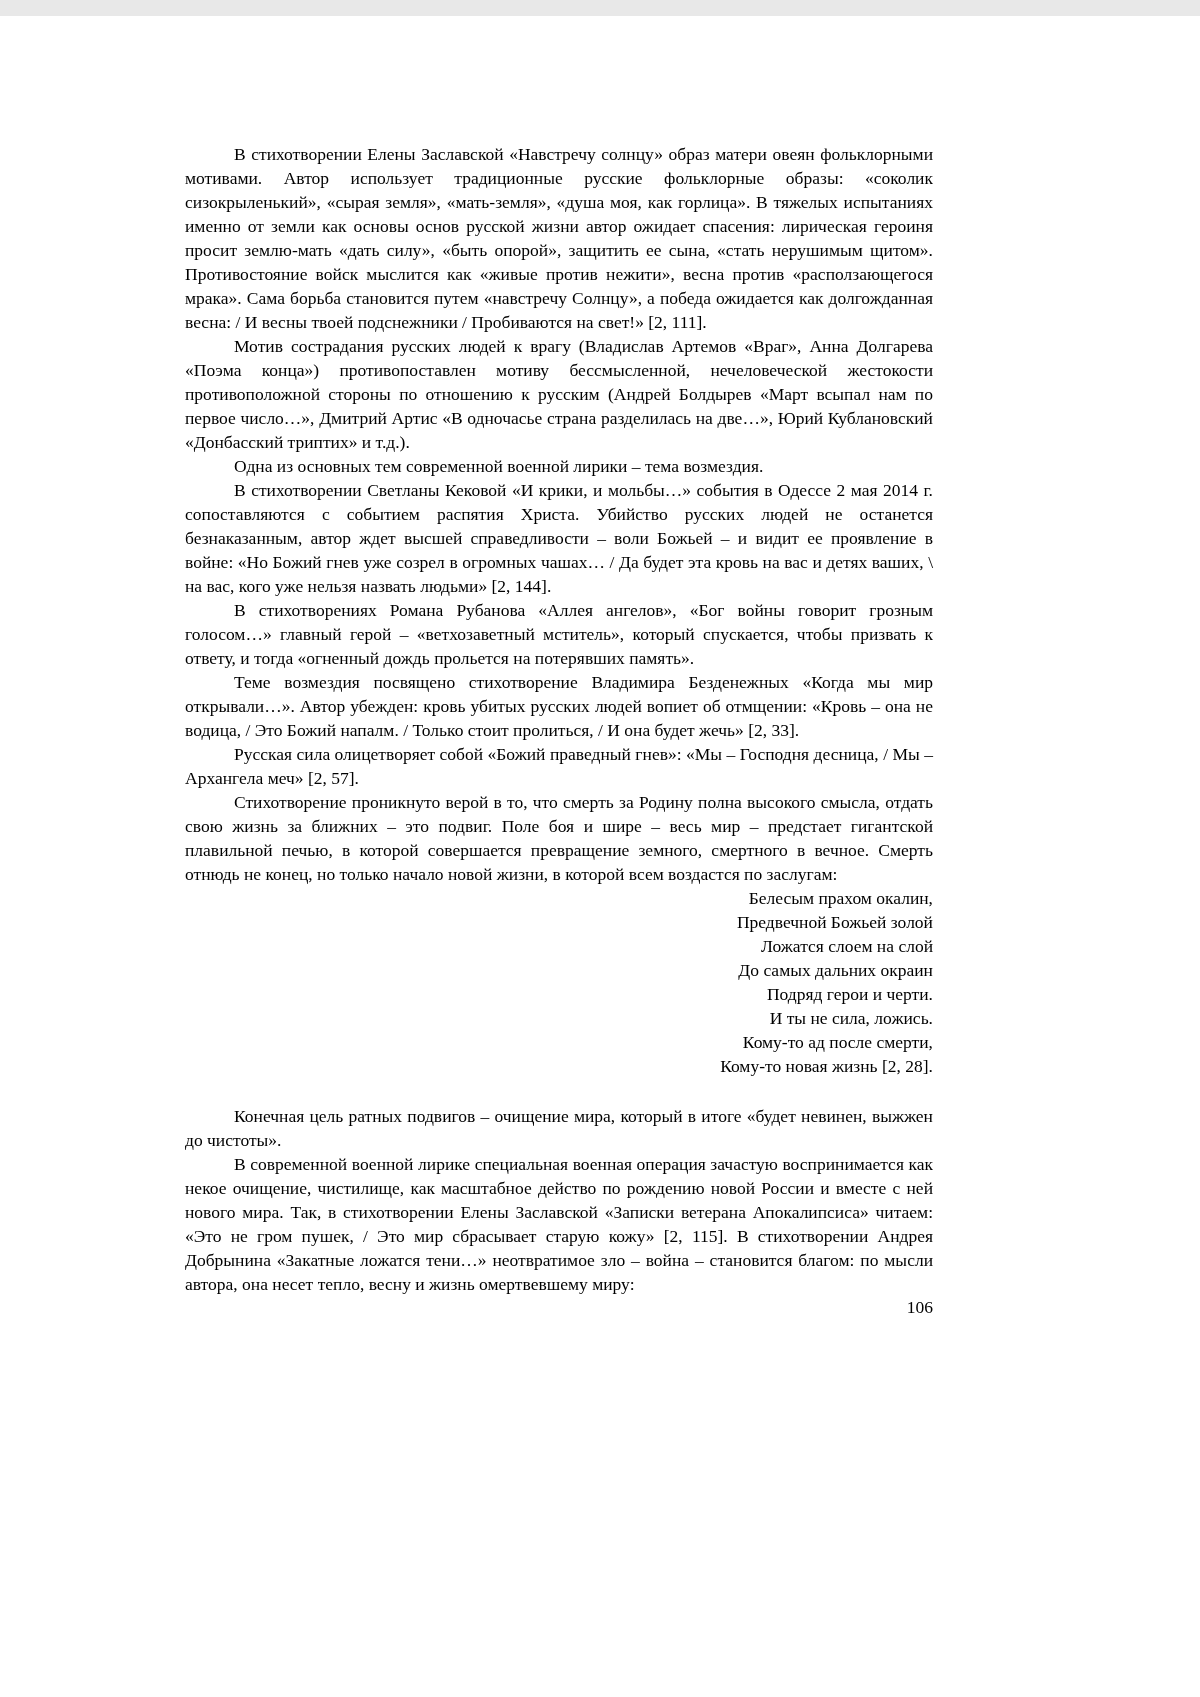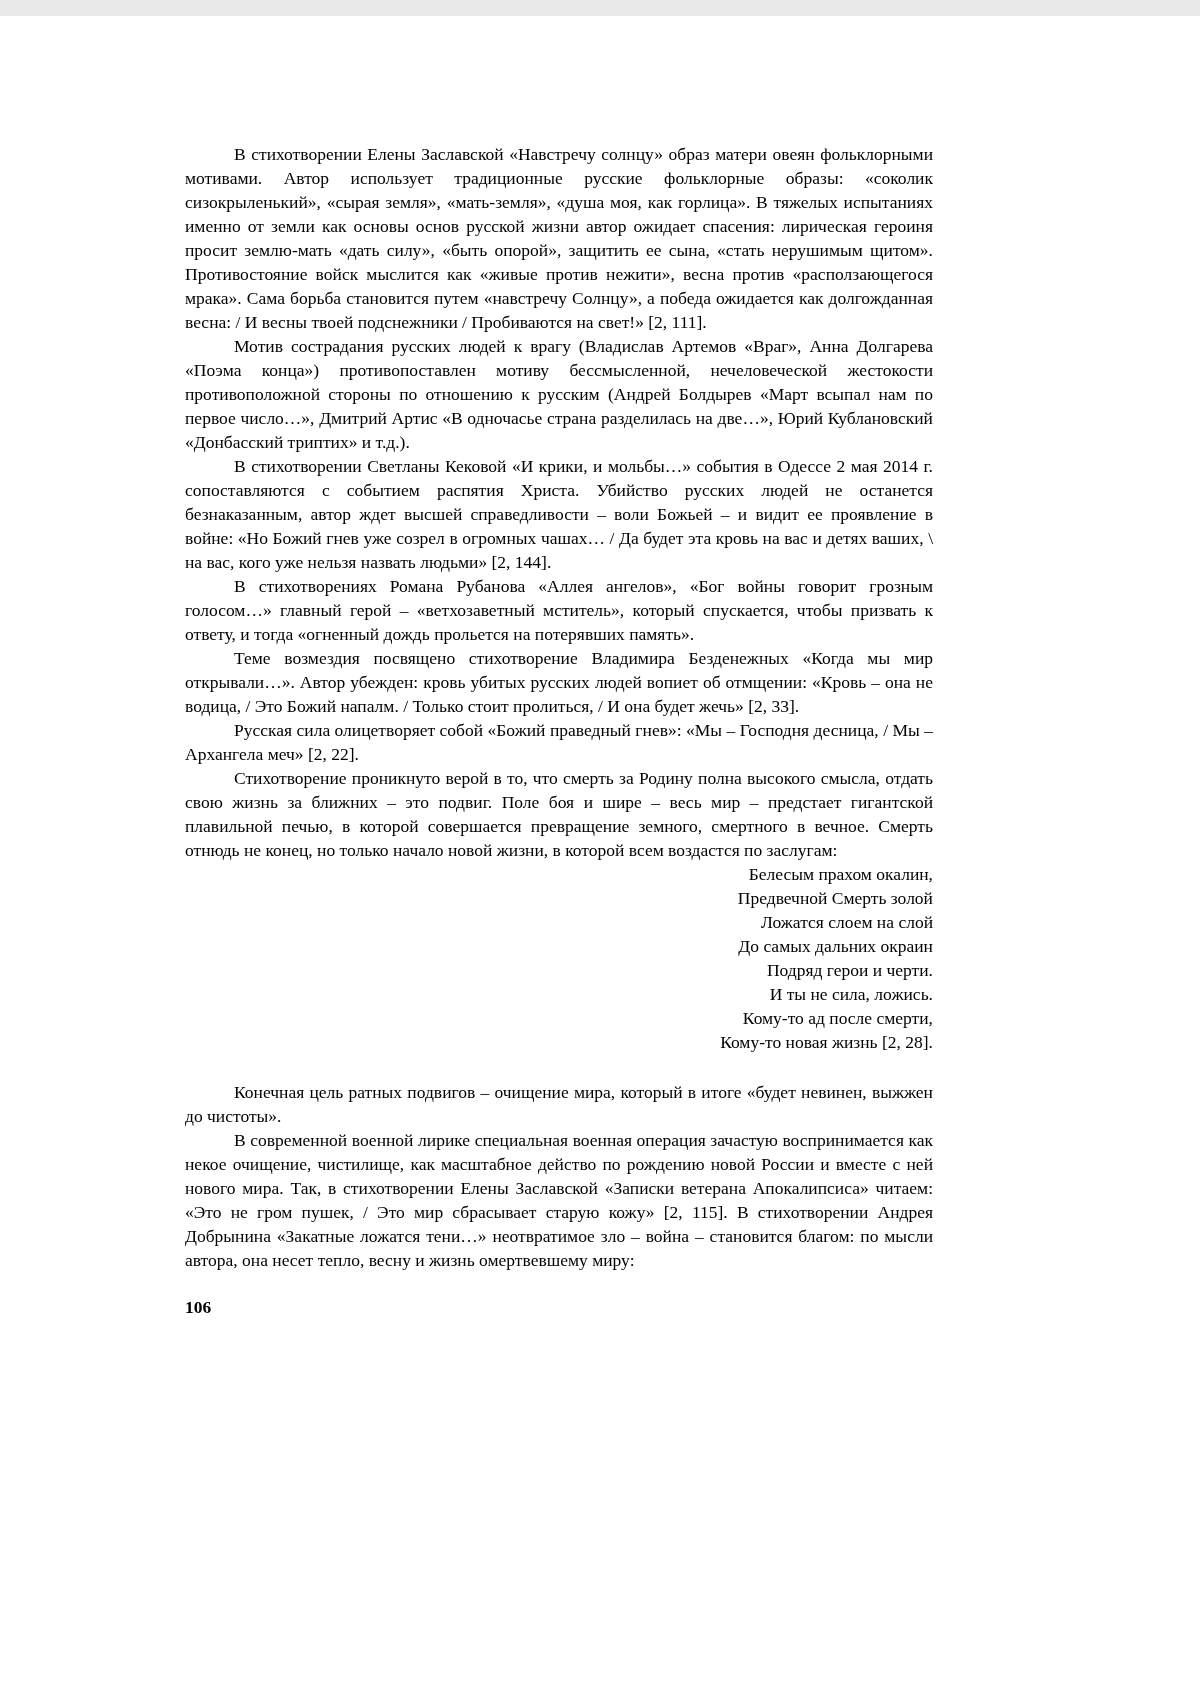--- a/index.html
+++ b/index.html
@@ -38,42 +38,42 @@
   .poem-line {
     margin: 0;
     text-indent: 0;
     white-space: nowrap;
   }
   .page-number {
     position: absolute;
     top: 1279px;
     left: 185px;
     width: 748px;
-    text-align: left;
+    text-align: right;
     font-size: 17.5px;
     line-height: 24px;
-    font-weight: bold;
   }
 </style>
 </head>
 <body>
 
 <div class="page">
   <div class="content">
     <p class="para">В стихотворении Елены Заславской «Навстречу солнцу» образ матери овеян фольклорными мотивами. Автор использует традиционные русские фольклорные образы: «соколик сизокрыленький», «сырая земля», «мать-земля», «душа моя, как горлица». В тяжелых испытаниях именно от земли как основы основ русской жизни автор ожидает спасения: лирическая героиня просит землю-мать «дать силу», «быть опорой», защитить ее сына, «стать нерушимым щитом». Противостояние войск мыслится как «живые против нежити», весна против «расползающегося мрака». Сама борьба становится путем «навстречу Солнцу», а победа ожидается как долгожданная весна: / И весны твоей подснежники / Пробиваются на свет!» [2, 111].</p>
     <p class="para">Мотив сострадания русских людей к врагу (Владислав Артемов «Враг», Анна Долгарева «Поэма конца») противопоставлен мотиву бессмысленной, нечеловеческой жестокости противоположной стороны по отношению к русским (Андрей Болдырев «Март всыпал нам по первое число…», Дмитрий Артис «В одночасье страна разделилась на две…», Юрий Кублановский «Донбасский триптих» и т.д.).</p>
+    <p class="para">Одна из основных тем современной военной лирики – тема возмездия.</p>
     <p class="para">В стихотворении Светланы Кековой «И крики, и мольбы…» события в Одессе 2 мая 2014 г. сопоставляются с событием распятия Христа. Убийство русских людей не останется безнаказанным, автор ждет высшей справедливости – воли Божьей – и видит ее проявление в войне: «Но Божий гнев уже созрел в огромных чашах… / Да будет эта кровь на вас и детях ваших, \ на вас, кого уже нельзя назвать людьми» [2, 144].</p>
     <p class="para">В стихотворениях Романа Рубанова «Аллея ангелов», «Бог войны говорит грозным голосом…» главный герой – «ветхозаветный мститель», который спускается, чтобы призвать к ответу, и тогда «огненный дождь прольется на потерявших память».</p>
     <p class="para">Теме возмездия посвящено стихотворение Владимира Безденежных «Когда мы мир открывали…». Автор убежден: кровь убитых русских людей вопиет об отмщении: «Кровь – она не водица, / Это Божий напалм. / Только стоит пролиться, / И она будет жечь» [2, 33].</p>
-    <p class="para">Русская сила олицетворяет собой «Божий праведный гнев»: «Мы – Господня десница, / Мы – Архангела меч» [2, 22].</p>
+    <p class="para">Русская сила олицетворяет собой «Божий праведный гнев»: «Мы – Господня десница, / Мы – Архангела меч» [2, 57].</p>
     <p class="para">Стихотворение проникнуто верой в то, что смерть за Родину полна высокого смысла, отдать свою жизнь за ближних – это подвиг. Поле боя и шире – весь мир – предстает гигантской плавильной печью, в которой совершается превращение земного, смертного в вечное. Смерть отнюдь не конец, но только начало новой жизни, в которой всем воздастся по заслугам:</p>
 
     <div class="poem">
       <p class="poem-line">Белесым прахом окалин,</p>
-      <p class="poem-line">Предвечной Смерть золой</p>
+      <p class="poem-line">Предвечной Божьей золой</p>
       <p class="poem-line">Ложатся слоем на слой</p>
       <p class="poem-line">До самых дальних окраин</p>
       <p class="poem-line">Подряд герои и черти.</p>
       <p class="poem-line">И ты не сила, ложись.</p>
       <p class="poem-line">Кому-то ад после смерти,</p>
       <p class="poem-line">Кому-то новая жизнь [2, 28].</p>
     </div>
 
     <p class="para">Конечная цель ратных подвигов – очищение мира, который в итоге «будет невинен, выжжен до чистоты».</p>
     <p class="para">В современной военной лирике специальная военная операция зачастую воспринимается как некое очищение, чистилище, как масштабное действо по рождению новой России и вместе с ней нового мира. Так, в стихотворении Елены Заславской «Записки ветерана Апокалипсиса» читаем: «Это не гром пушек, / Это мир сбрасывает старую кожу» [2, 115]. В стихотворении Андрея Добрынина «Закатные ложатся тени…» неотвратимое зло – война – становится благом: по мысли автора, она несет тепло, весну и жизнь омертвевшему миру:</p>

